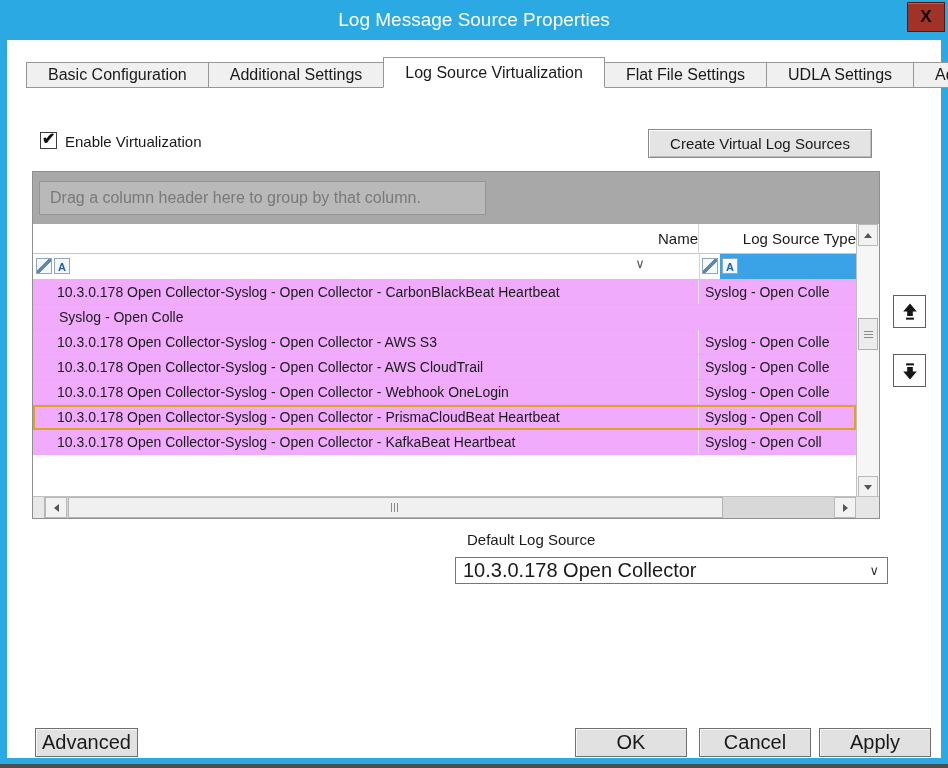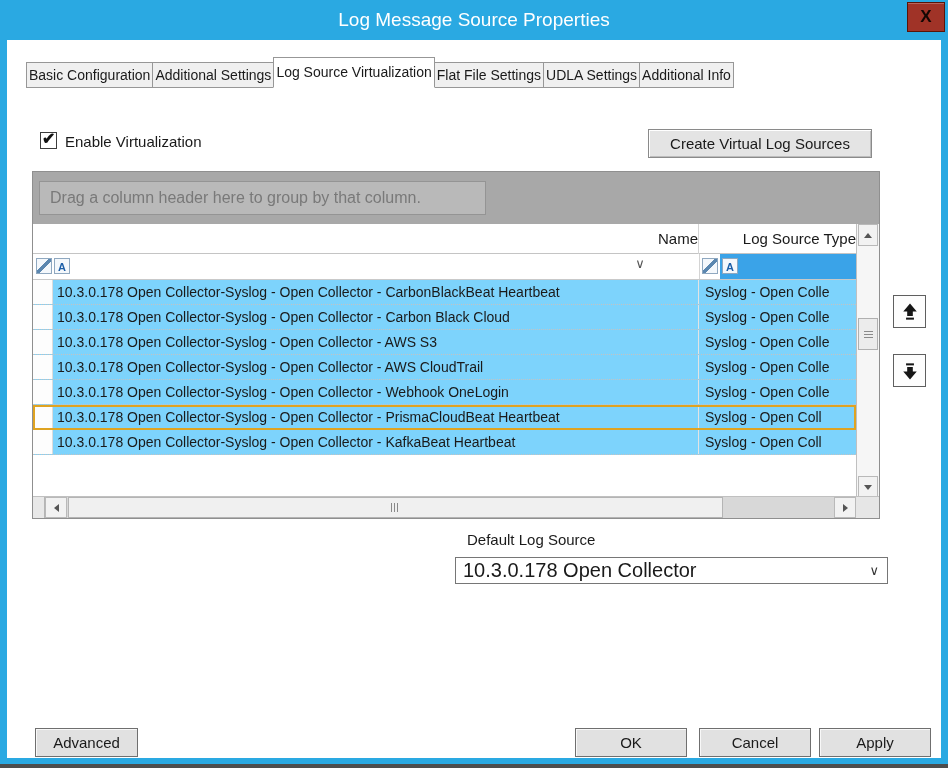--- a/index.html
+++ b/index.html
@@ -29,21 +29,21 @@
   }
   .close-btn span { font-size:17px; font-weight:bold; color:#140704; }
   .content {
     position:absolute; left:7px; top:40px; width:934px; height:718px;
     background:#ffffff;
   }
   
   .tabstrip { position:absolute; left:20px; top:17px; height:31px; display:flex; align-items:flex-end; }
   .tab {
     background:#f0f0f0; border:1px solid #979797;
-    height:26px; line-height:24px; padding:0 2px; font-size:14px;
+    height:26px; line-height:24px; padding:0 21px; font-size:16px;
     margin-left:-1px; white-space:nowrap; cursor:pointer;
   }
   .tab.active {
     background:#ffffff; height:31px; line-height:29px;
     border-bottom-color:#ffffff; position:relative; z-index:2;
   }
   
   .checkbox {
     position:absolute; left:33px; top:92px; width:17px; height:17px;
     background:#fff; border:1px solid #3c3c3c; cursor:pointer;
@@ -91,21 +91,21 @@
   .a-icon i { font-style:normal; font-size:11px; font-weight:bold; color:#1d5fa8; }
   .fi-1 { left:3px; }
   .fi-2 { left:21px; }
   .fi-chevron { position:absolute; left:598px; top:2px; width:18px; height:20px; text-align:center; font-size:13px; color:#555; cursor:pointer; }
   .fi-3 { left:669px; }
   .filter-focus { position:absolute; left:687px; top:0; width:136px; height:25px; background:var(--filter_focus, #3aa3e8); cursor:pointer; }
   .fi-4 { left:2px; }
   .filter-col-divider { position:absolute; left:666px; top:0; width:1px; height:25px; background:#d4d4d4; }
   
   .rows { position:absolute; left:0; top:108px; width:823px; }
-  .grid-row { display:flex; height:25px; border-bottom:1px dotted #c3c3c3; background:#7dd3fc; cursor:pointer; }
+  .grid-row { display:flex; height:25px; border-bottom:1px dotted #c3c3c3; background:#f0abfc; cursor:pointer;align-items:flex-end; }
   .row-indicator { width:20px; border-right:1px solid #dcdcdc; background:#fdfdfd; }
   .cell-name { width:646px; padding-left:4px; line-height:24px; font-size:14px; white-space:nowrap; overflow:hidden; border-right:1px solid #e3e3e3; }
   .cell-type { width:156px; padding-left:6px; line-height:24px; font-size:14px; white-space:nowrap; overflow:hidden; }
   .grid-row.highlighted { outline:2px solid var(--row_highlight, #dfa321); outline-offset:-2px; position:relative; z-index:1; }
   
   .vscroll { position:absolute; left:823px; top:52px; width:23px; height:274px; background:#f6f6f6; border-left:1px solid #c0c0c0; }
   .sb-btn { position:absolute; left:1px; width:20px; height:22px; background:#f2f2f2; border:1px solid #b9b9b9; display:flex; align-items:center; justify-content:center; cursor:pointer; }
   .sb-btn.up { top:0; }
   .sb-btn.down { bottom:0; }
   .v-thumb { position:absolute; left:1px; top:94px; width:20px; height:32px; background:#ececec; border:1px solid #b0b0b0; display:flex; align-items:center; justify-content:center; cursor:grab; }
@@ -137,21 +137,21 @@
     position:absolute; left:448px; top:517px; width:433px; height:27px;
     background:#fff; border:1px solid #767676; cursor:pointer;
   }
   .dls-value { position:absolute; left:7px; top:0; line-height:25px; font-size:20px; white-space:nowrap; }
   .dls-chevron { position:absolute; right:8px; top:0; line-height:25px; font-size:13px; color:#333; }
   
   .foot-btn {
     position:absolute; top:688px; height:29px;
     background:#e1e1e1; border:1px solid #6f6f6f;
     box-shadow:inset 1px 1px 0 #f8f8f8;
-    font-family:inherit; font-size:15px; color:#1a1a1a; cursor:pointer;
+    font-family:inherit; font-size:20px; color:#1a1a1a; cursor:pointer;
   }
   .btn-advanced { left:28px; width:103px; }
   .btn-ok { left:568px; width:112px; }
   .btn-cancel { left:692px; width:112px; }
   .btn-apply { left:812px; width:112px; }
   .taskbar-strip { position:absolute; left:0; top:764px; width:948px; height:4px; background:#4d4d4d; }
 </style>
 </head>
 <body>
 
@@ -203,21 +203,20 @@
       </div>
 
       <div class="rows">
         <div class="grid-row">
             <div class="row-indicator"></div>
             <div class="cell-name">10.3.0.178 Open Collector-Syslog - Open Collector - CarbonBlackBeat Heartbeat</div>
             <div class="cell-type">Syslog - Open Colle</div>
           </div>
           <div class="grid-row">
             <div class="row-indicator"></div>
-            <div class="cell-name">10.3.0.178 Open Collector-Syslog - Open Collector - Carbon Black Cloud</div>
             <div class="cell-type">Syslog - Open Colle</div>
           </div>
           <div class="grid-row">
             <div class="row-indicator"></div>
             <div class="cell-name">10.3.0.178 Open Collector-Syslog - Open Collector - AWS S3</div>
             <div class="cell-type">Syslog - Open Colle</div>
           </div>
           <div class="grid-row">
             <div class="row-indicator"></div>
             <div class="cell-name">10.3.0.178 Open Collector-Syslog - Open Collector - AWS CloudTrail</div>

